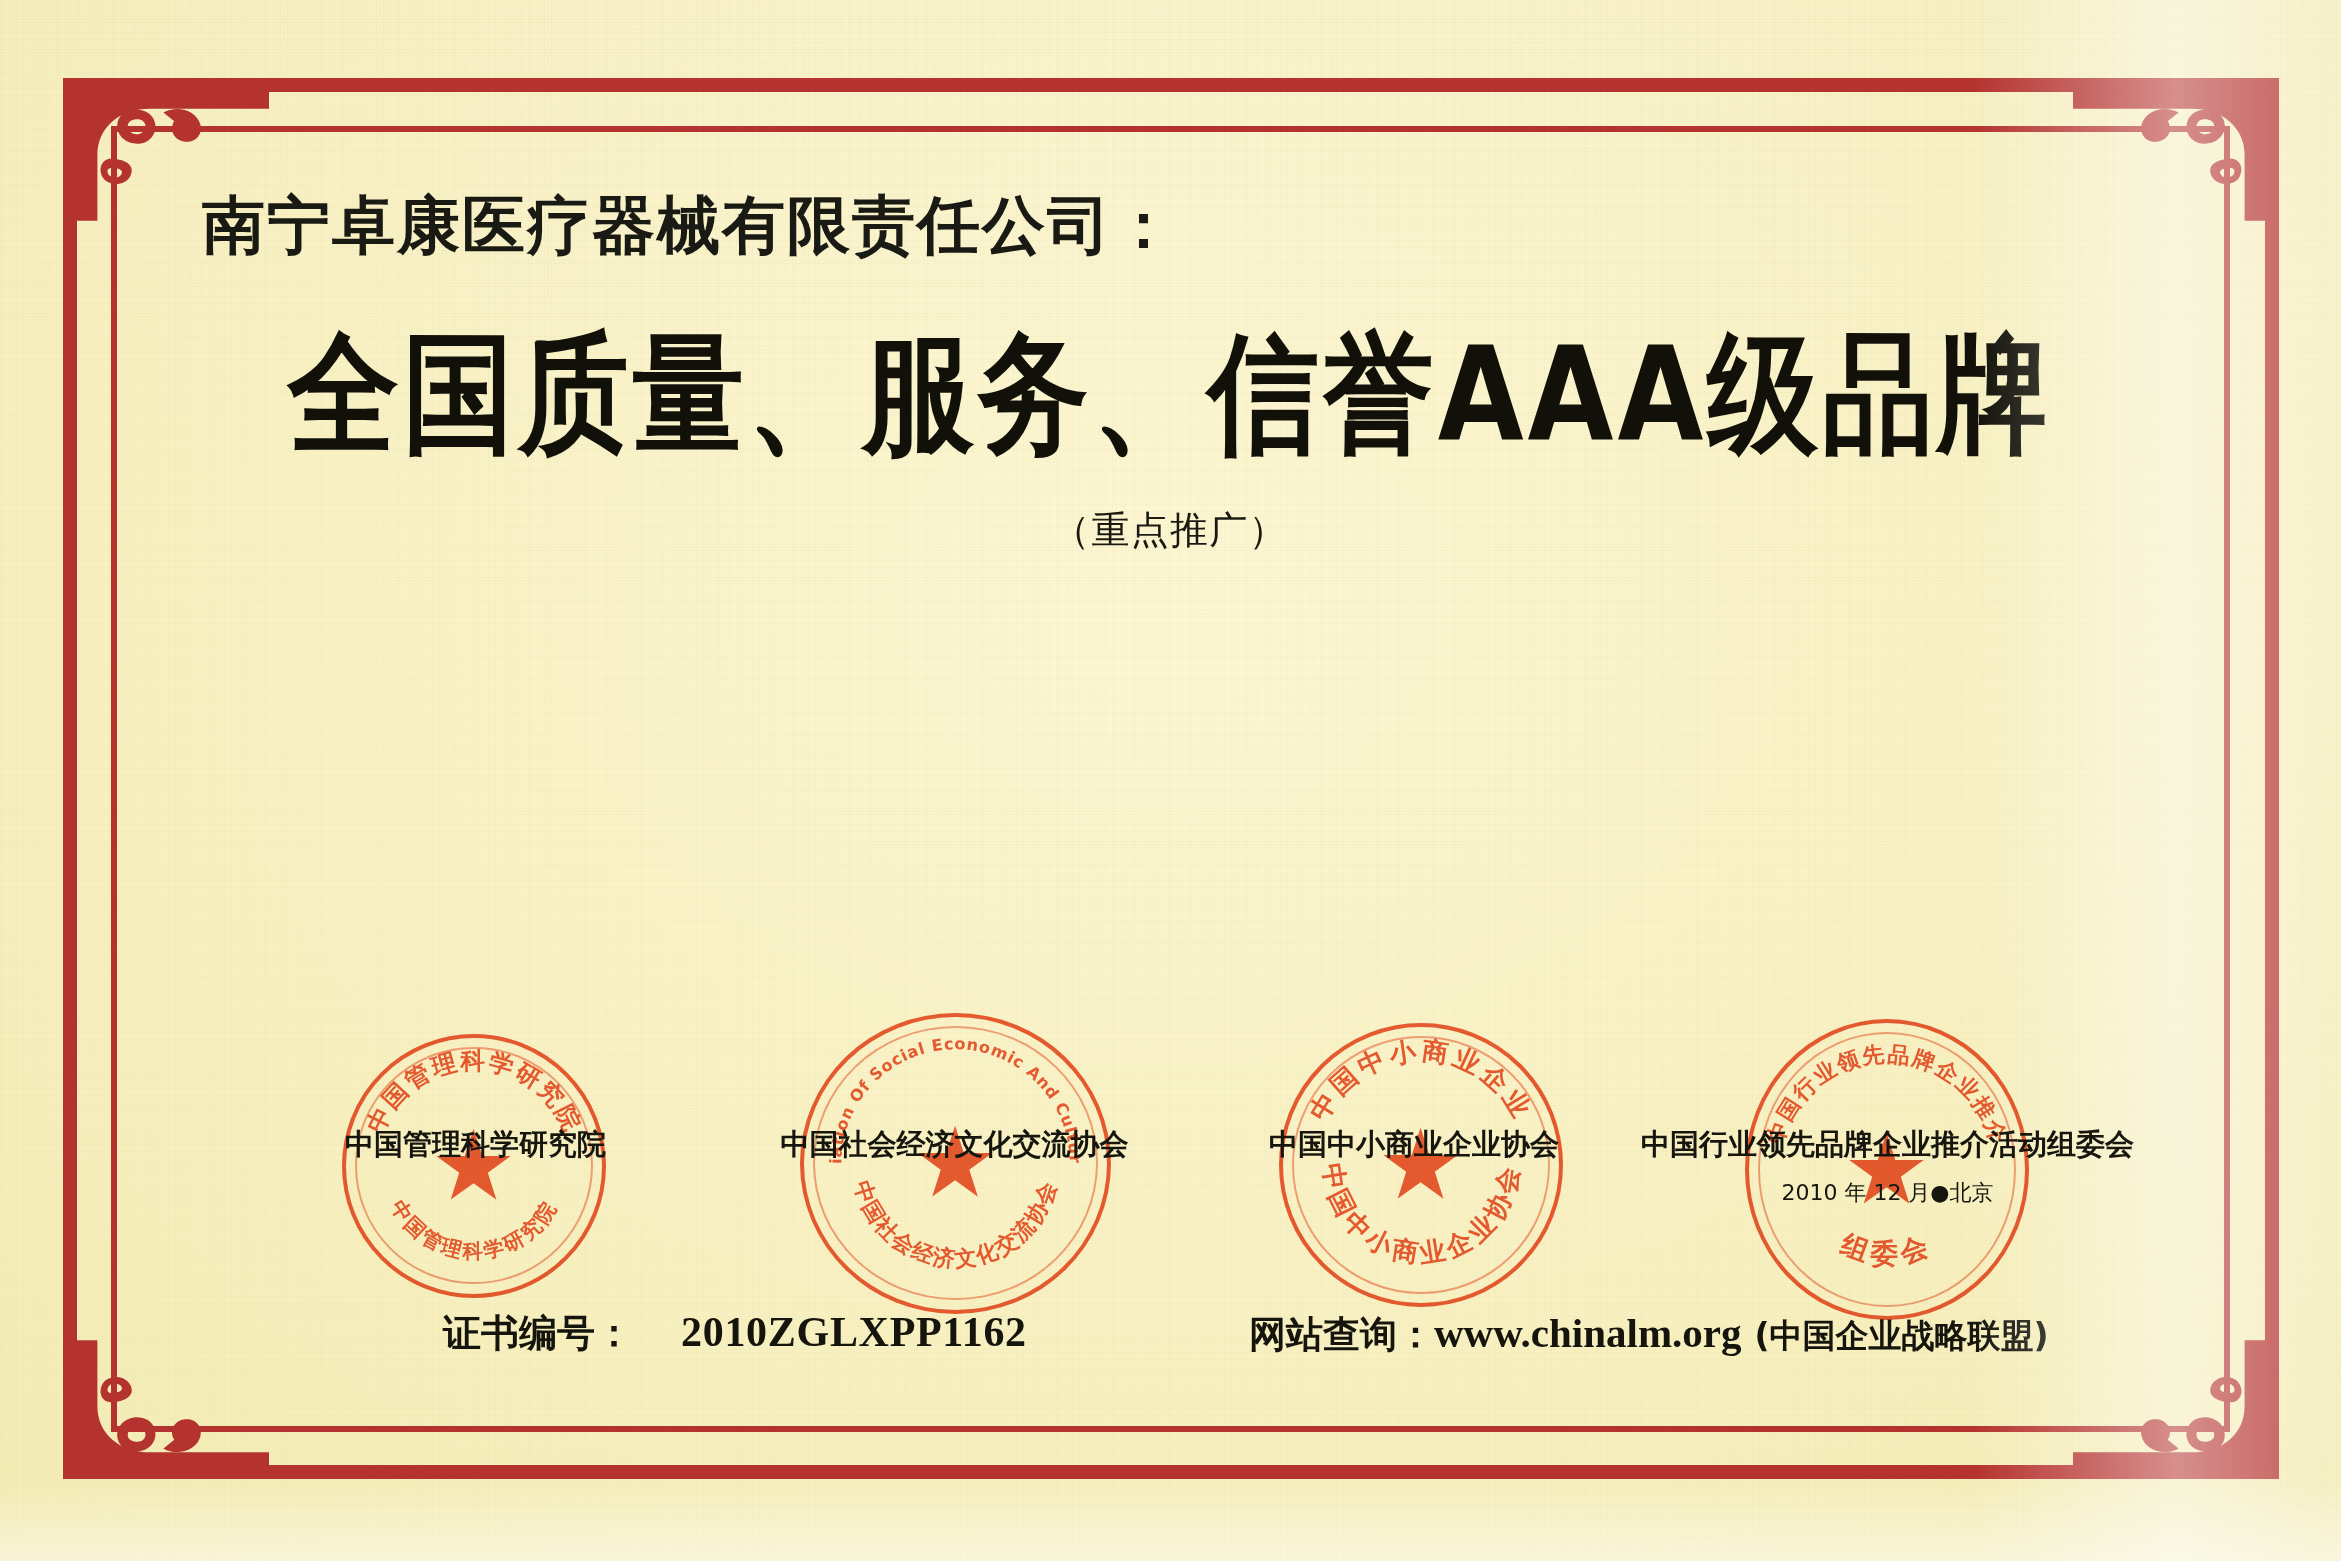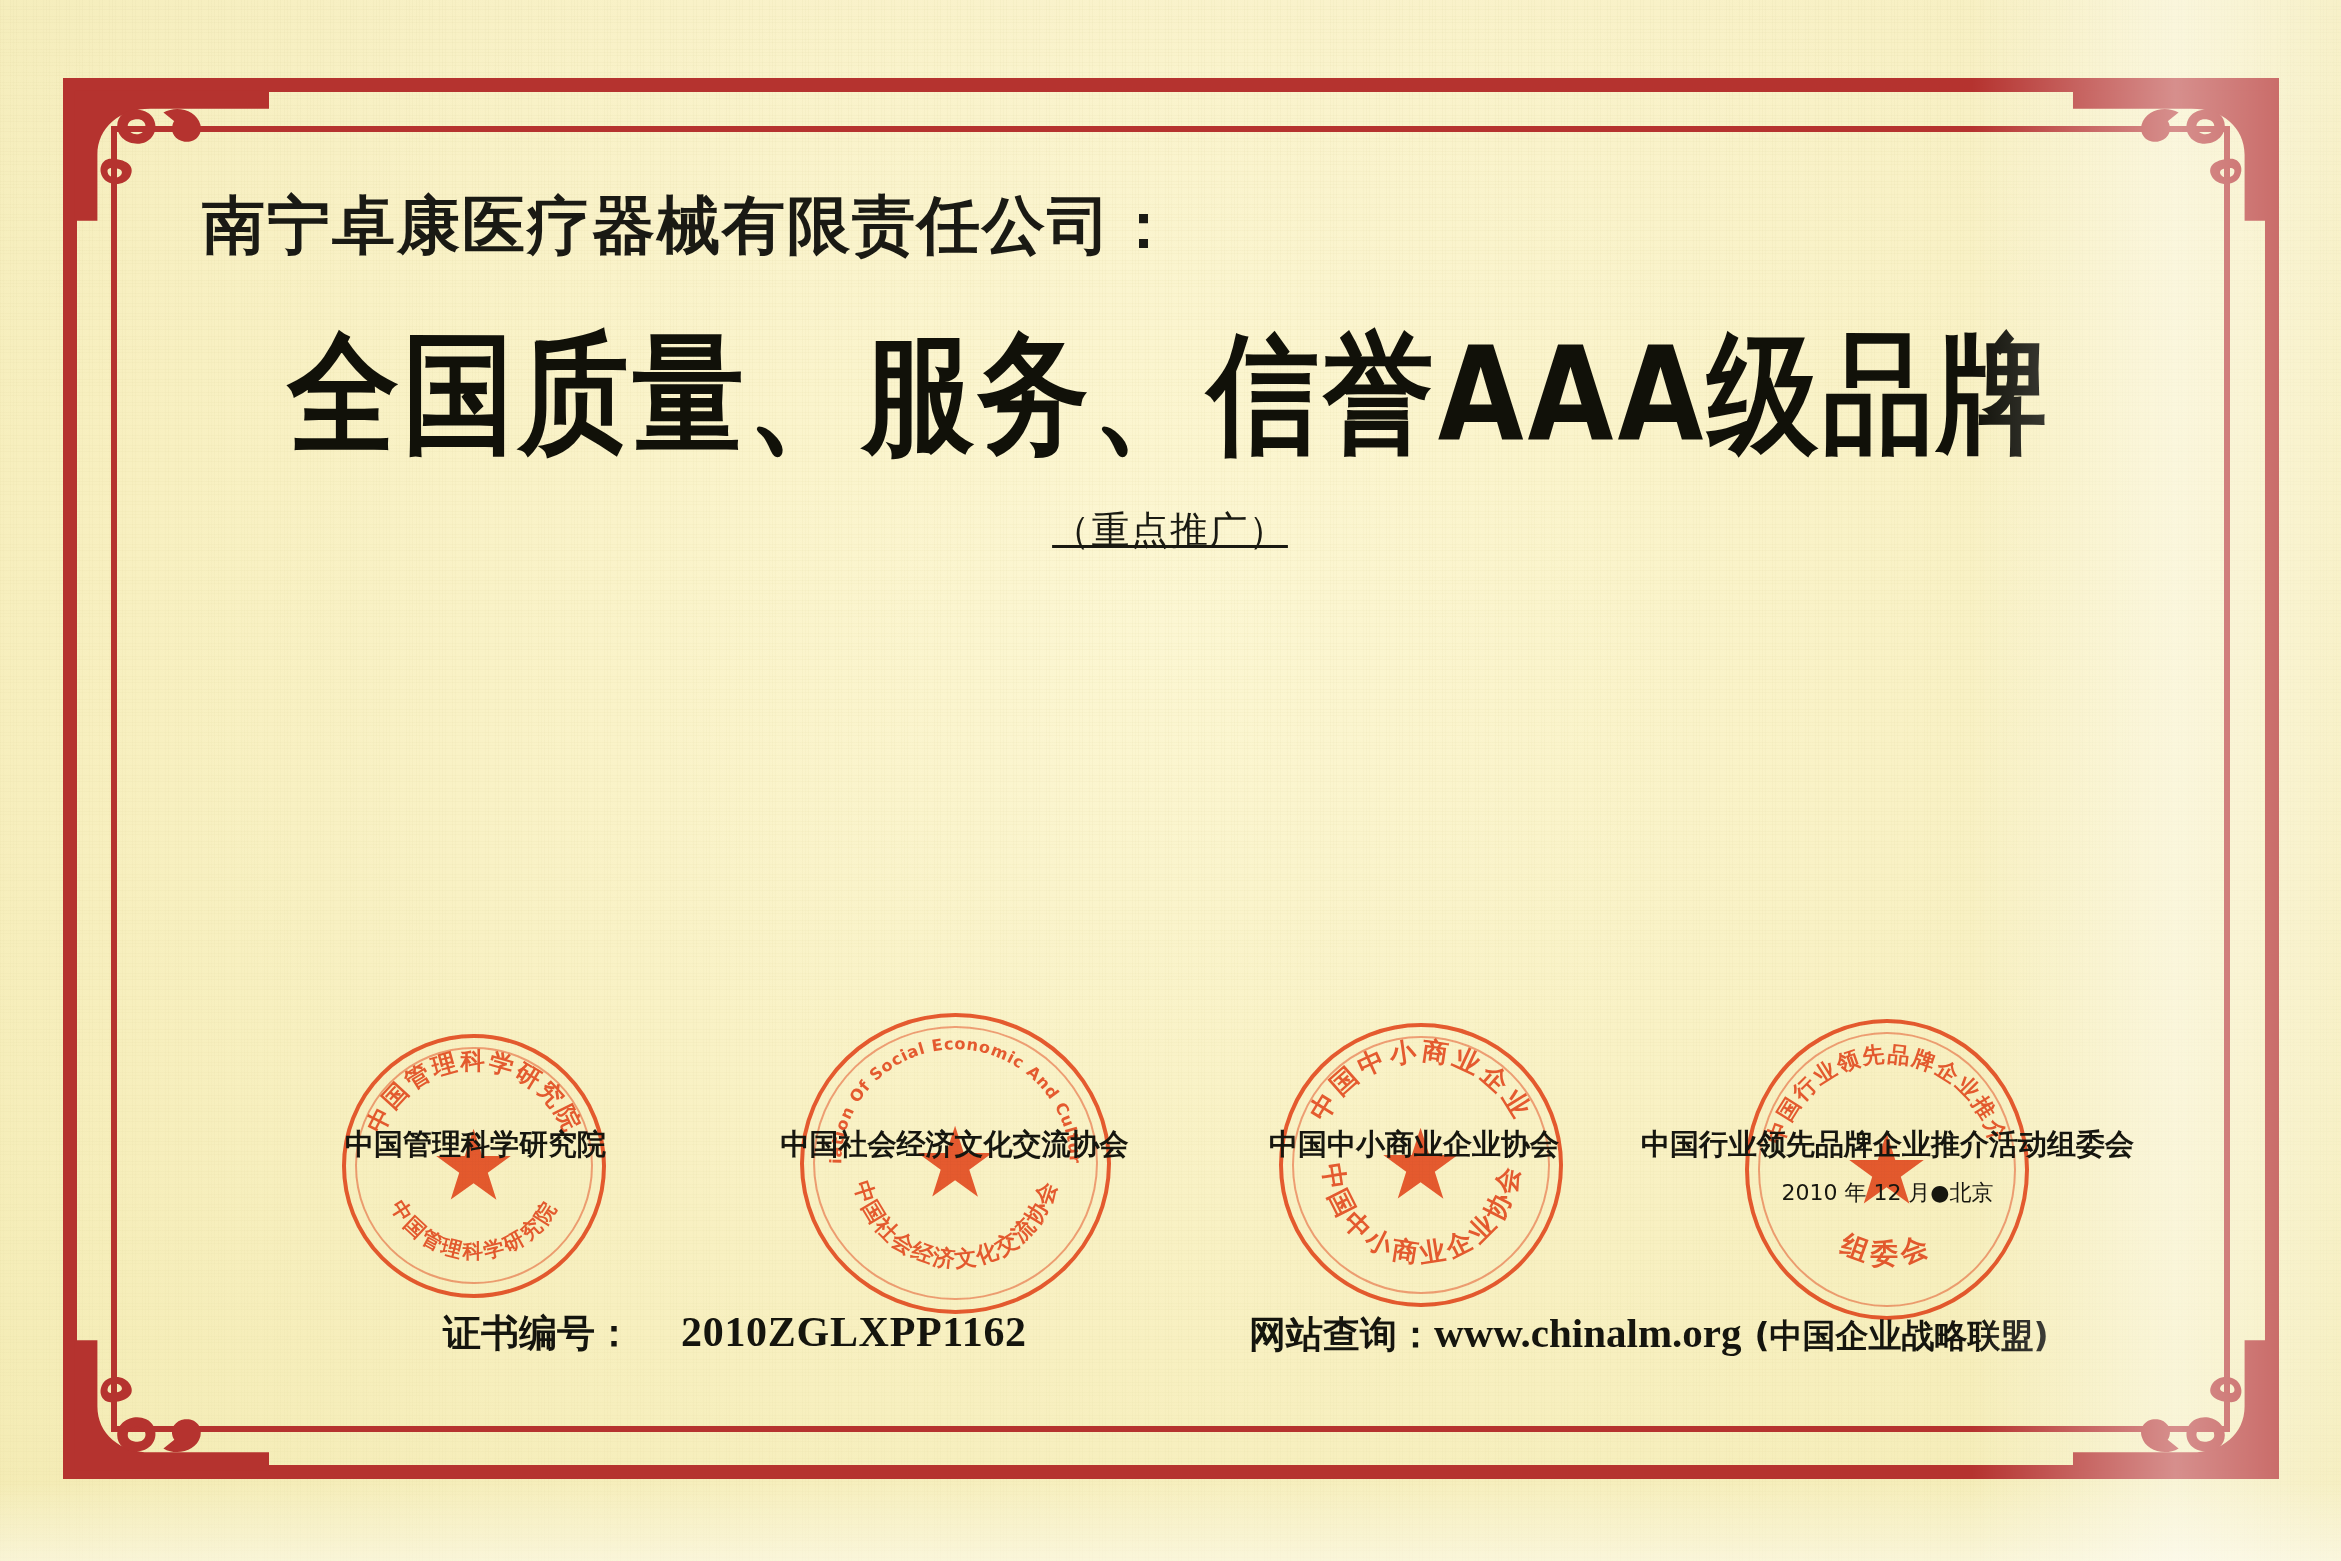--- a/index.html
+++ b/index.html
@@ -132,21 +132,20 @@
     transform-origin: center top;
   }
 
   .award-sub {
     margin-top: 48px;
     text-align: center;
     font-family: "DejaVu Sans", "Liberation Sans", sans-serif;
     font-size: 38px;
     color: #1a1a12;
     letter-spacing: 1.3px;
-    text-decoration: underline;
   }
 
   
   .orgs {
     position: absolute;
     left: 0;
     top: 882px;
     width: 2076px;
     height: 278px;
   }

